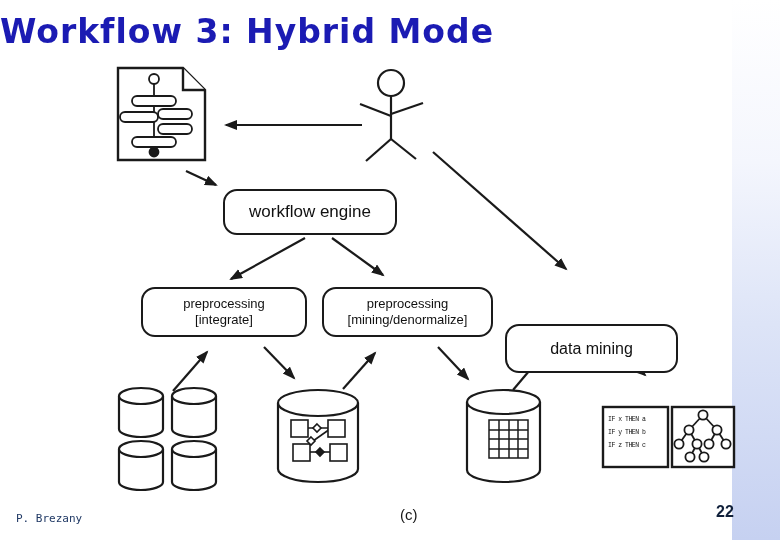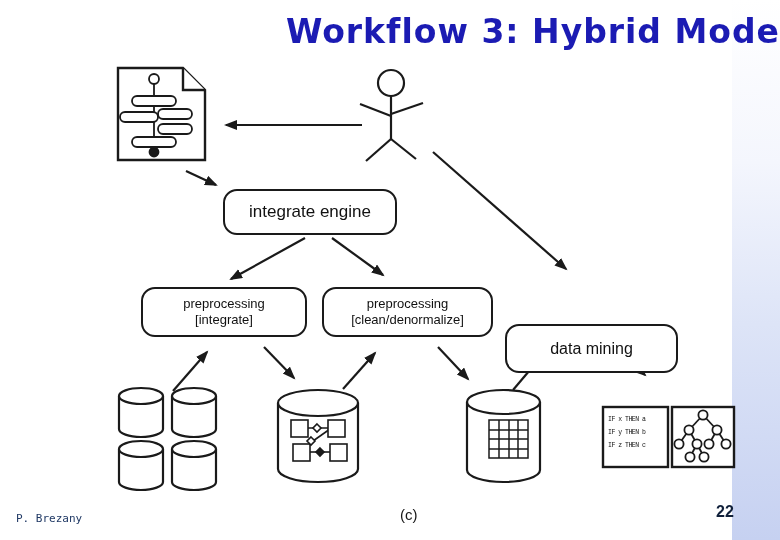--- a/index.html
+++ b/index.html
@@ -1,20 +1,20 @@
 <!DOCTYPE html>
 <html><head>
 <meta charset="utf-8">
 <style>
   html,body{margin:0;padding:0;}
   body{font-family:"Liberation Sans", sans-serif; background:#888;}
   .slide{position:relative;width:780px;height:540px;background:#ffffff;overflow:hidden;}
   .gradient-band{position:absolute;right:0;top:0;width:48px;height:540px;
     background:linear-gradient(to bottom,#ffffff 0%,#f4f6fd 30%,#dde4f7 60%,#c6d1f1 100%);}
-  .slide-title{position:absolute;left:0;top:12px;width:780px;text-align:right;
+  .slide-title{position:absolute;left:0;top:12px;width:780px;text-align:left;
     color:#1b1bb3;font-size:33px;font-weight:700;letter-spacing:1px;
     font-family:"DejaVu Sans", sans-serif;}
   .diagram-svg{position:absolute;left:0;top:0;}
   .node-box{position:absolute;border:2.5px solid #1a1a1a;border-radius:14px;background:#fff;
     display:flex;flex-direction:column;align-items:center;justify-content:center;
     color:#111;font-size:13px;line-height:1.22;text-align:center;box-sizing:border-box;}
   .engine-box{left:223px;top:189px;width:174px;height:46px;font-size:17px;}
   .prep-a{left:141px;top:287px;width:166px;height:50px;}
   .prep-b{left:322px;top:287px;width:171px;height:50px;}
   .mining-box{left:505px;top:288px;width:173px;height:49px;font-size:16px;margin-top:36px;}
@@ -151,31 +151,31 @@
         <circle cx="697" cy="444" r="4.6"></circle>
         <circle cx="690" cy="457" r="4.6"></circle>
         <circle cx="704" cy="457" r="4.6"></circle>
         <circle cx="709" cy="444" r="4.6"></circle>
         <circle cx="726" cy="444" r="4.6"></circle>
       </g>
     </g>
   </svg>
 
   <div class="node-box engine-box">
-    <span>integrate engine</span>
+    <span>workflow engine</span>
   </div>
 
   <div class="node-box prep-a">
     <span>preprocessing</span>
     <span>[integrate]</span>
   </div>
 
   <div class="node-box prep-b">
     <span>preprocessing</span>
-    <span>[clean/denormalize]</span>
+    <span>[mining/denormalize]</span>
   </div>
 
   <div class="node-box mining-box">
     <span>data mining</span>
   </div>
 
   <div class="rules-text">
     <div>IF x THEN a</div>
     <div>IF y THEN b</div>
     <div>IF z THEN c</div>

